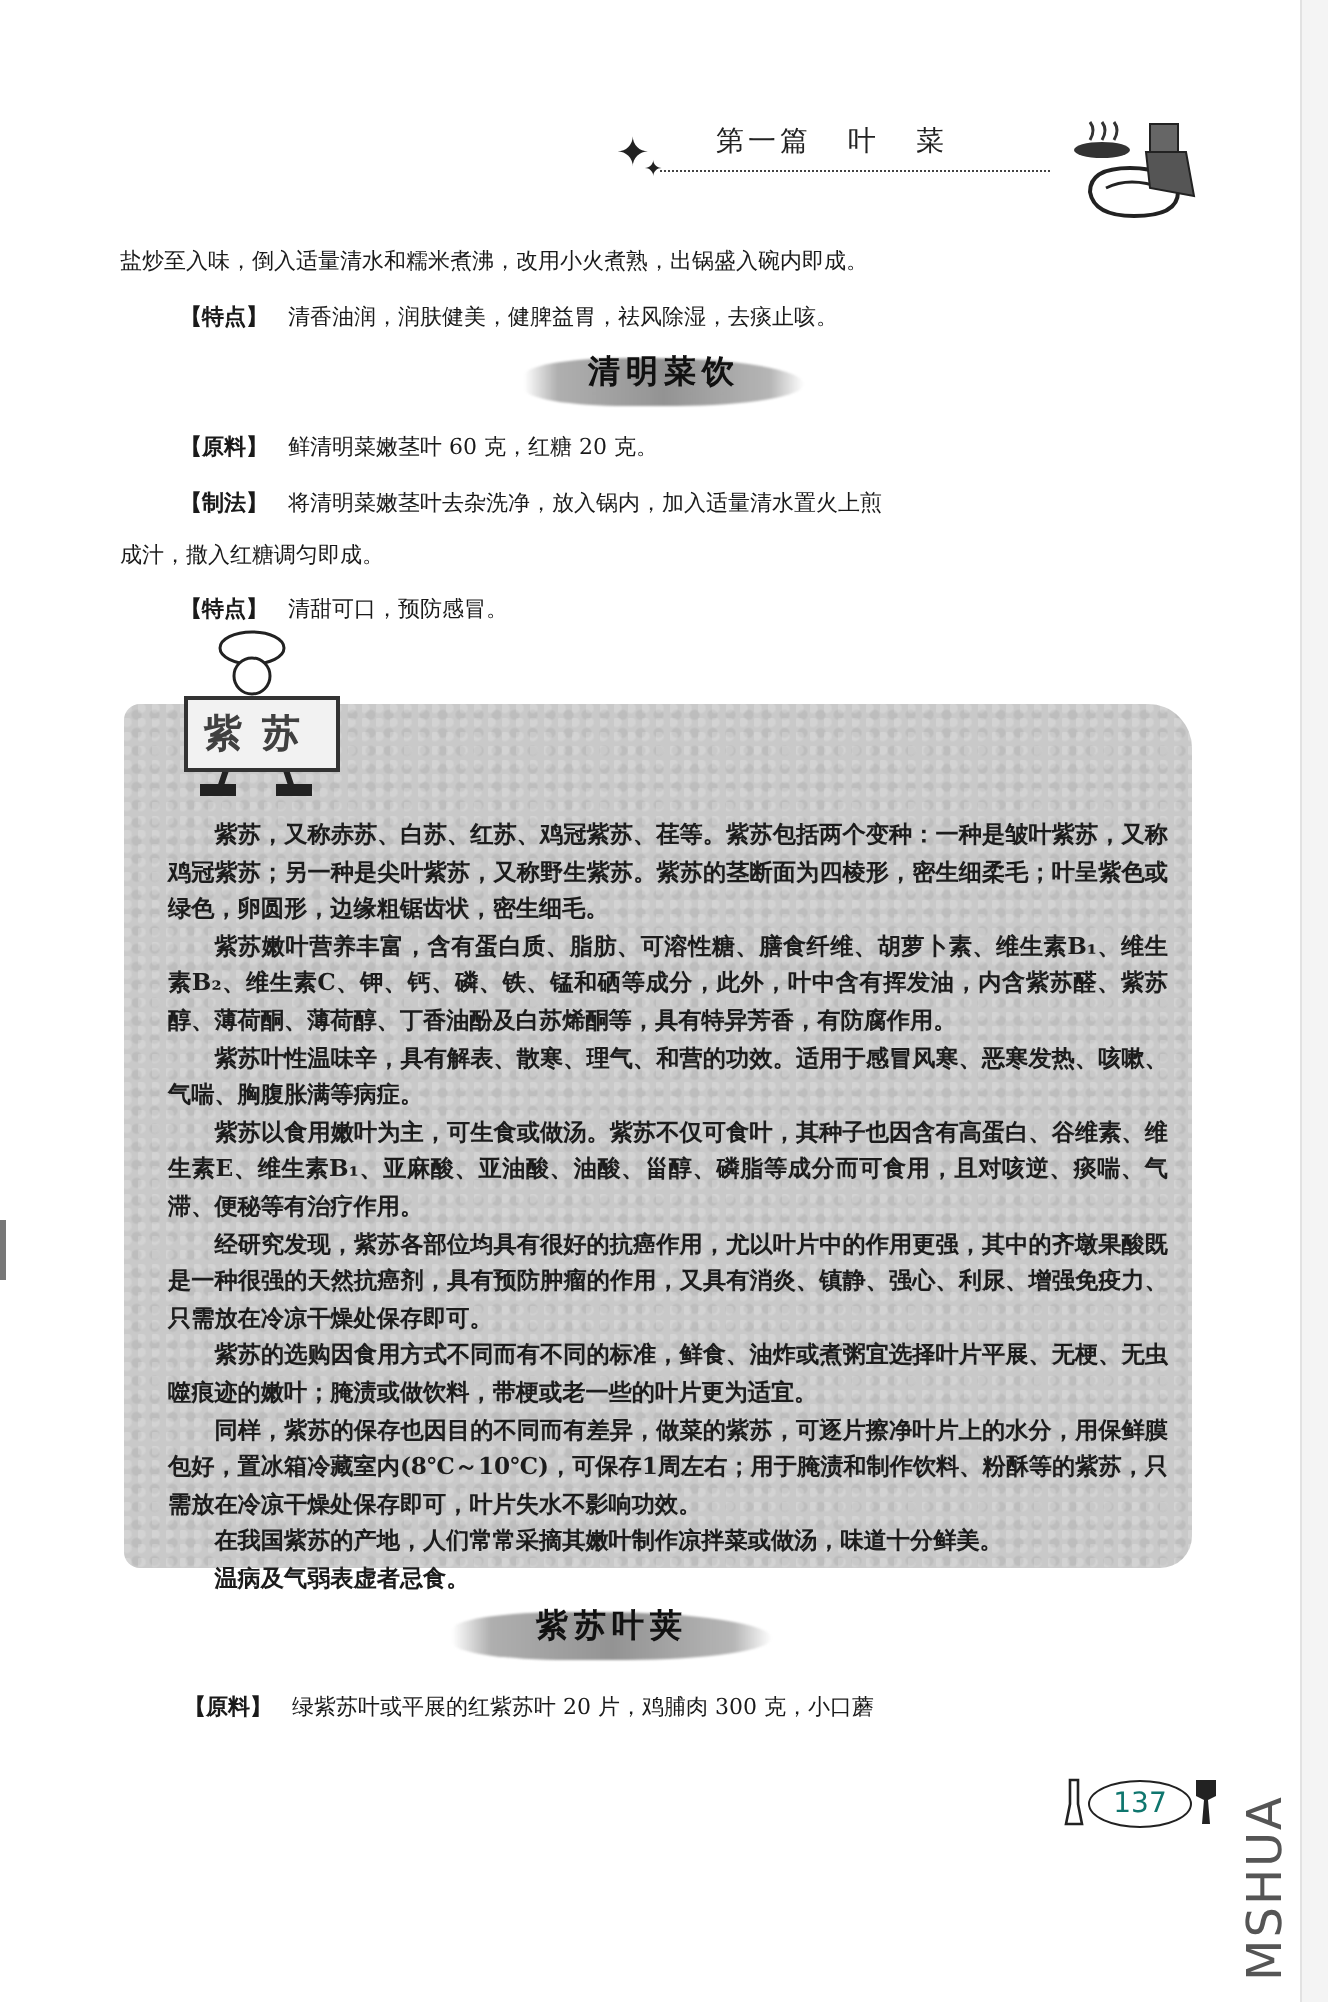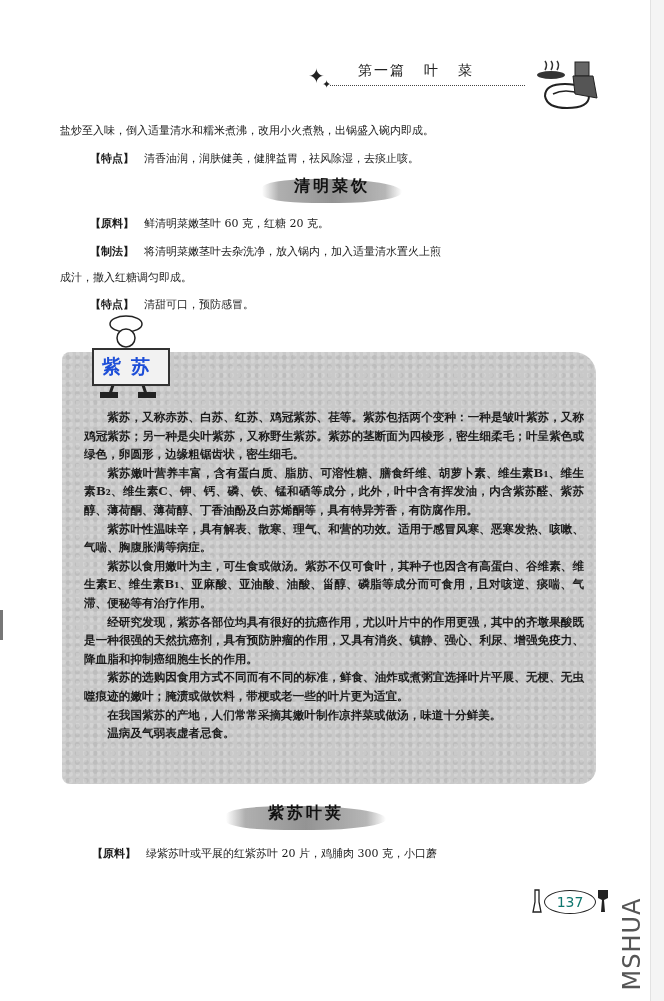--- a/index.html
+++ b/index.html
@@ -23,21 +23,21 @@
     border-radius:40% 60% 50% 40%; filter:blur(0.6px); }
   .recipe-title .t { position:relative; font-family:"DejaVu Sans", sans-serif; font-weight:bold; font-size:16px; letter-spacing:3px; color:#111; }
   .box { position:absolute; left:62px; top:352px; width:534px; height:432px; background:#c9c9c9;
     background-image: radial-gradient(circle at 20% 30%, rgba(255,255,255,0.18) 0 2px, transparent 3px),
       radial-gradient(circle at 70% 60%, rgba(0,0,0,0.06) 0 2px, transparent 3px);
     background-size: 7px 7px, 9px 9px; border-radius: 8px 22px 16px 8px; }
   .box-text { position:absolute; left:84px; top:408px; width:500px; font-size:11.6px; line-height:18.6px; font-weight:bold; color:#1c1c1c; }
   .box-text p { margin:0; text-indent:2em; text-align:justify; }
   .mascot { position:absolute; left:86px; top:314px; width:95px; height:90px; }
   .sign { position:absolute; left:92px; top:348px; width:74px; height:34px; background:#f2f2f2; border:2px solid #333;
-    font-family:"DejaVu Sans", sans-serif; font-weight:bold; font-size:19px; display:flex; align-items:center; justify-content:center; letter-spacing:10px; color:#1d4ed8; }
+    font-family:"DejaVu Sans", sans-serif; font-weight:bold; font-size:19px; display:flex; align-items:center; justify-content:center; letter-spacing:10px; color:#404040; }
   .pagenum { position:absolute; left:530px; top:886px; width:84px; height:30px; }
   .pagenum .oval { position:absolute; left:14px; top:4px; width:50px; height:22px; border:1.5px solid #222; border-radius:50%; text-align:center; font-family:"DejaVu Sans", sans-serif; font-size:14px; line-height:22px; color:#0f766e; }
   .watermark { position:absolute; left:626px; top:890px; width:34px; height:110px; }
   .watermark span { position:absolute; left:-40px; top:40px; transform:rotate(-90deg); font-family:"DejaVu Sans", sans-serif; font-size:24px; color:#555; letter-spacing:1px; white-space:nowrap; }
   .left-mark { position:absolute; left:0; top:610px; width:3px; height:30px; background:#777; }
 </style>
 </head>
 <body>
 
 <div class="right-edge"></div>
@@ -91,22 +91,23 @@
   <rect x="52" y="78" width="18" height="6" fill="#222"></rect>
   <path d="M28 68 L24 80 M56 68 L60 80" stroke="#222" stroke-width="3"></path>
 </svg>
 <div class="sign">紫苏</div>
 
 <div class="box-text">
   <p>紫苏，又称赤苏、白苏、红苏、鸡冠紫苏、荏等。紫苏包括两个变种：一种是皱叶紫苏，又称鸡冠紫苏；另一种是尖叶紫苏，又称野生紫苏。紫苏的茎断面为四棱形，密生细柔毛；叶呈紫色或绿色，卵圆形，边缘粗锯齿状，密生细毛。</p>
   <p>紫苏嫩叶营养丰富，含有蛋白质、脂肪、可溶性糖、膳食纤维、胡萝卜素、维生素B₁、维生素B₂、维生素C、钾、钙、磷、铁、锰和硒等成分，此外，叶中含有挥发油，内含紫苏醛、紫苏醇、薄荷酮、薄荷醇、丁香油酚及白苏烯酮等，具有特异芳香，有防腐作用。</p>
   <p>紫苏叶性温味辛，具有解表、散寒、理气、和营的功效。适用于感冒风寒、恶寒发热、咳嗽、气喘、胸腹胀满等病症。</p>
   <p>紫苏以食用嫩叶为主，可生食或做汤。紫苏不仅可食叶，其种子也因含有高蛋白、谷维素、维生素E、维生素B₁、亚麻酸、亚油酸、油酸、甾醇、磷脂等成分而可食用，且对咳逆、痰喘、气滞、便秘等有治疗作用。</p>
-  <p>经研究发现，紫苏各部位均具有很好的抗癌作用，尤以叶片中的作用更强，其中的齐墩果酸既是一种很强的天然抗癌剂，具有预防肿瘤的作用，又具有消炎、镇静、强心、利尿、增强免疫力、降血脂和抑制癌细胞生长的作用。</p>
+  <p>经研究发现，紫苏各部位均具有很好的抗癌作用，尤以叶片中的作用更强，其中的齐墩果酸既是一种很强的天然抗癌剂，具有预防肿瘤的作用，又具有消炎、镇静、强心、利尿、增强免疫力、只需放在冷凉干燥处保存即可。</p>
   <p>紫苏的选购因食用方式不同而有不同的标准，鲜食、油炸或煮粥宜选择叶片平展、无梗、无虫噬痕迹的嫩叶；腌渍或做饮料，带梗或老一些的叶片更为适宜。</p>
+  <p>同样，紫苏的保存也因目的不同而有差异，做菜的紫苏，可逐片擦净叶片上的水分，用保鲜膜包好，置冰箱冷藏室内(8℃～10℃)，可保存1周左右；用于腌渍和制作饮料、粉酥等的紫苏，只需放在冷凉干燥处保存即可，叶片失水不影响功效。</p>
   <p>在我国紫苏的产地，人们常常采摘其嫩叶制作凉拌菜或做汤，味道十分鲜美。</p>
   <p>温病及气弱表虚者忌食。</p>
 </div>
 
 <div class="recipe-title" style="left:226px; top:803px; width:160px;">
   <div class="brush"></div>
   <span class="t">紫苏叶荚</span>
 </div>
 
 <div class="body-text" style="top:840px; left:92px;">

